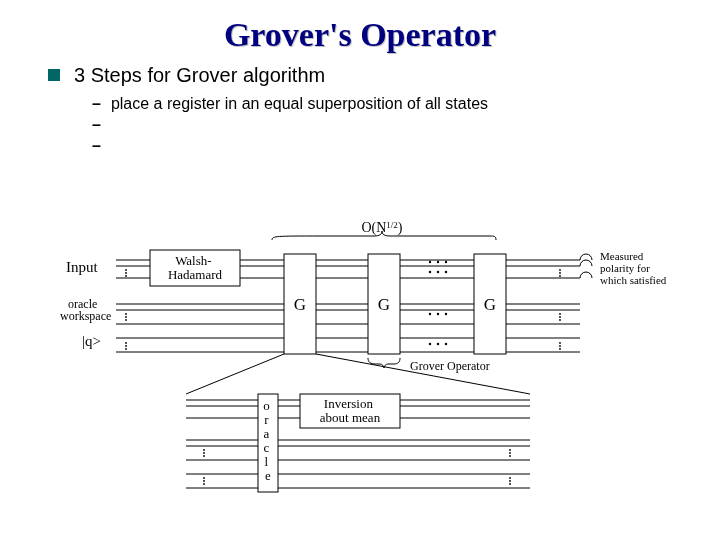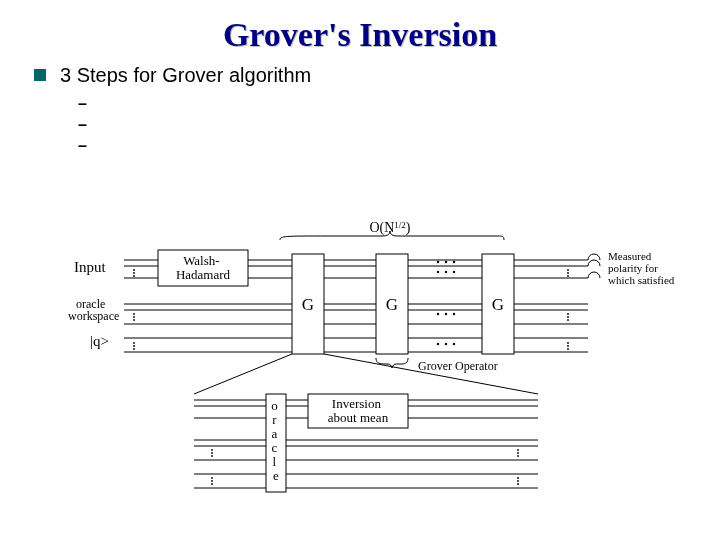--- a/index.html
+++ b/index.html
@@ -16,21 +16,21 @@
   .title {
     font-family: "Times New Roman", Times, serif;
     font-size: 34px;
     font-weight: bold;
     color: #000080;
     text-align: center;
     padding: 16px 0 10px 0;
     text-shadow: 1px 1px 0 #c0c0c0;
   }
   .body-area {
-    padding: 0 0 0 34px;
+    padding: 0 0 0 48px;
   }
   .l1 {
     display: flex;
     align-items: flex-start;
     margin-bottom: 8px;
   }
   .l1 .bullet {
     width: 12px; height: 12px; background: #006666;
     margin-top: 5px; margin-right: 14px; flex: 0 0 12px;
   }
@@ -46,39 +46,40 @@
   .l2 .dash {
     font-size: 16px; color: #000;
     margin-right: 10px; font-weight: bold;
   }
   .l2 .text {
     font-size: 16px; color: #000;
   }
   .diagram-wrap {
     position: absolute;
     left: 60px; top: 218px;
-    width: 620px; height: 290px; margin-left: 8px;
+    width: 620px; height: 290px;
   }
   .diagram-wrap text {
     font-family: "Times New Roman", Times, serif;
     fill: #000;
   }
 </style>
 </head>
 <body>
 
-<div class="title">Grover's Inversion</div>
+<div class="title">Grover's Operator</div>
 
 <div class="body-area">
   <div class="l1">
     <div class="bullet"></div>
     <div class="text">3 Steps for Grover algorithm</div>
   </div>
   <div class="l2">
     <div class="dash">–</div>
+    <div class="text">place a register in an equal superposition of all states</div>
   </div>
   <div class="l2">
     <div class="dash">–</div>
   </div>
   <div class="l2">
     <div class="dash">–</div>
   </div>
 </div>
 
 <div class="diagram-wrap">

